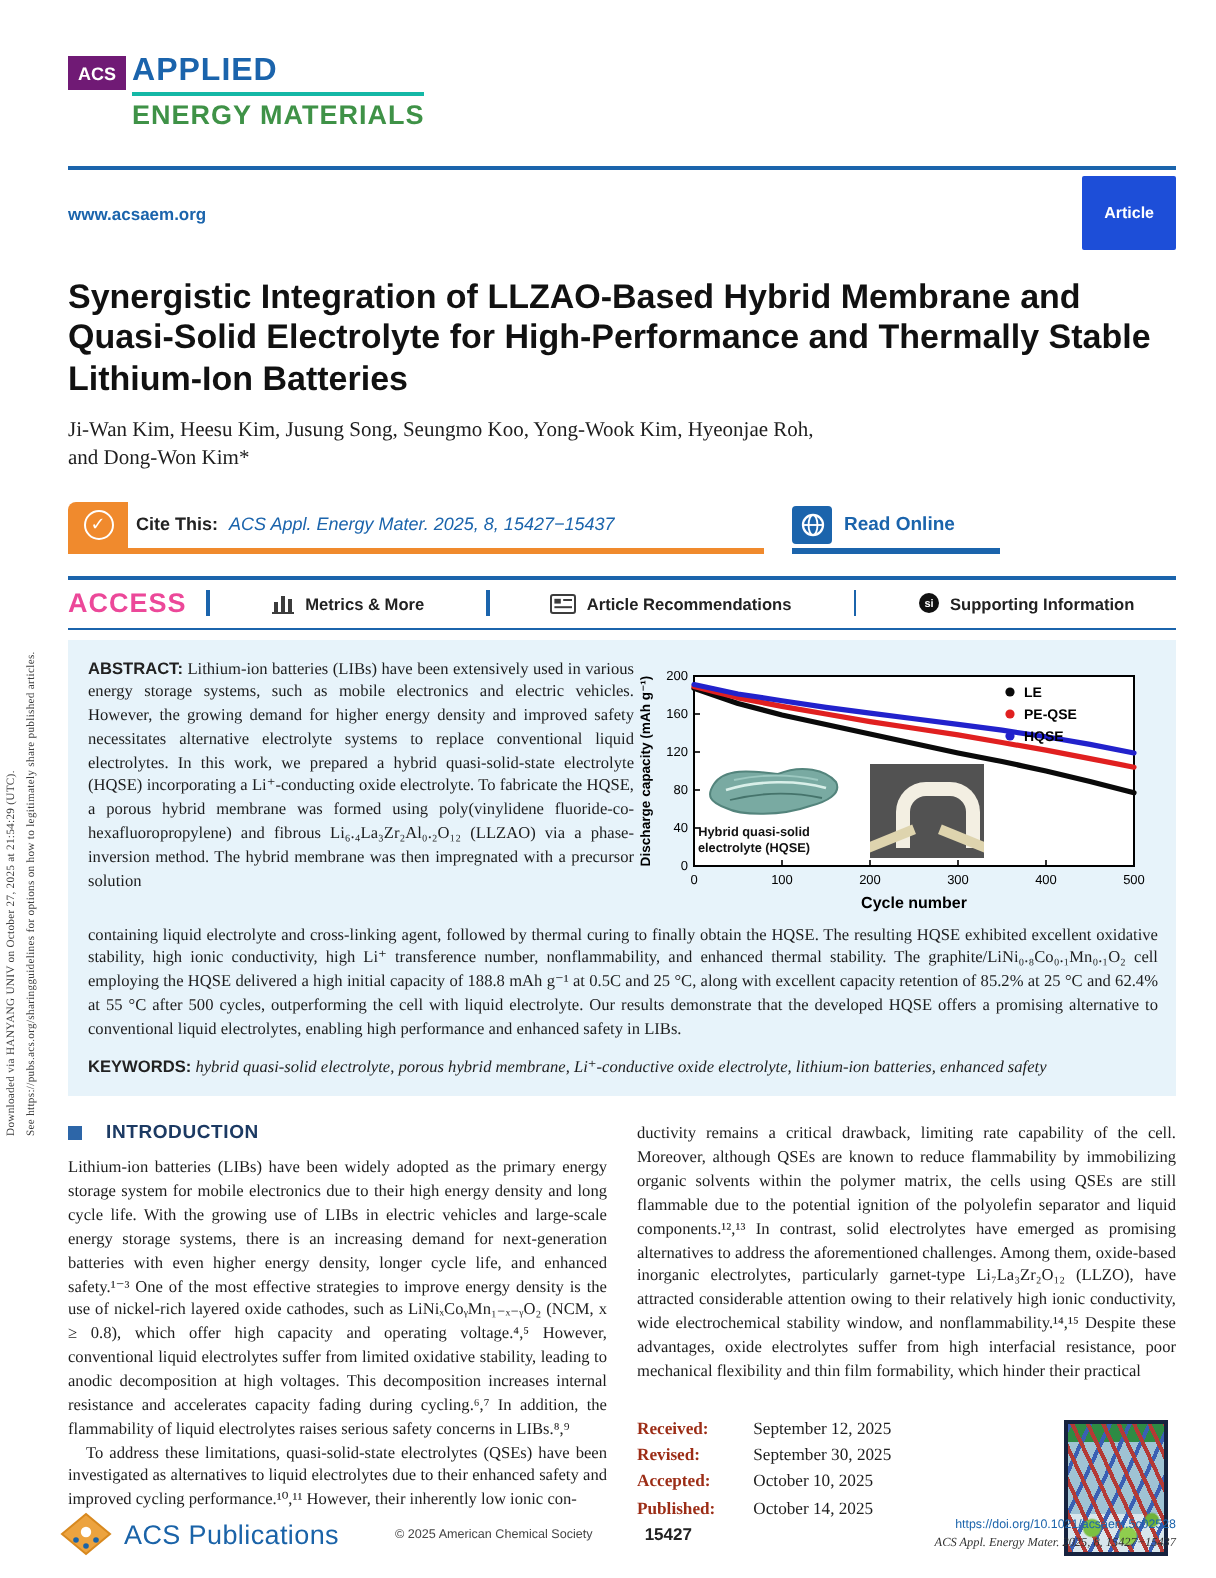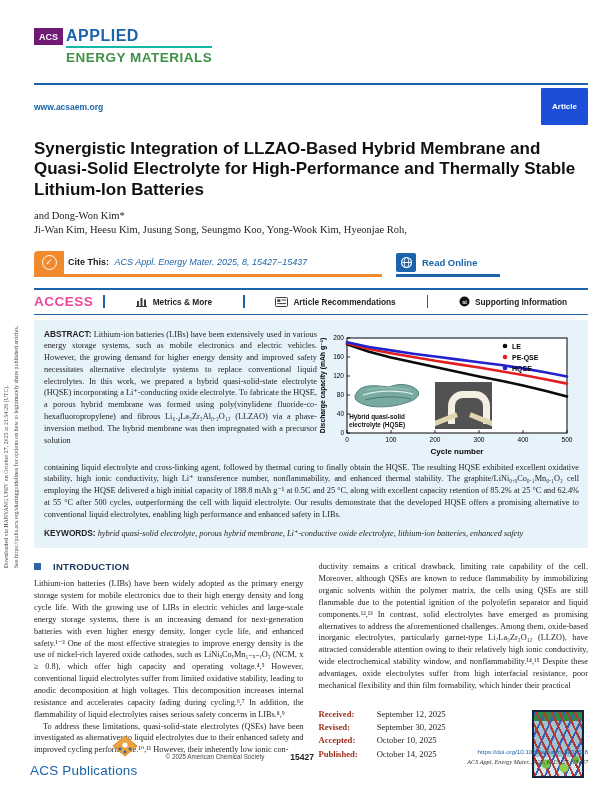--- a/index.html
+++ b/index.html
@@ -89,21 +89,21 @@
          background:
            radial-gradient(circle at 12px 52px,#7bc043 4px,transparent 5px),
            radial-gradient(circle at 30px 56px,#8fce4e 4px,transparent 5px),
            radial-gradient(circle at 42px 48px,#6fb23a 3px,transparent 4px),
            repeating-linear-gradient(65deg,#b43a35 0 2px,transparent 2px 7px),
            repeating-linear-gradient(115deg,#3a5fb4 0 2px,transparent 2px 9px),
            linear-gradient(180deg,#2e8b44 0 9px,#9fc3d4 9px 70%,#d7e5ec 70% 100%);}
 
   
   .footer{position:absolute;left:30px;right:20px;bottom:11px;display:flex;align-items:center;}
-  .pub{display:flex;align-items:flex-end;gap:6px;flex-direction:column;}
+  .pub{display:flex;align-items:center;gap:6px;}
   .pub-name{color:#1a63a8;font-size:13.5px;letter-spacing:.2px;}
   .copyright{font-size:6.3px;color:#444;margin-left:28px;}
   .pagenum{font-size:8.5px;font-weight:bold;margin-left:26px;color:#222;}
   .foot-right{margin-left:auto;text-align:right;line-height:1.5;}
   .doi{color:#1b64ac;font-size:6.2px;}
   .cit{color:#333;font-size:6.2px;font-style:italic;}
 </style>
 </head>
 <body>
 
@@ -125,22 +125,22 @@
     </div>
 
     <div class="head-rule"></div>
     <div class="site-row">
       <span class="site-url sans">www.acsaem.org</span>
       <span class="article-badge sans">Article</span>
     </div>
 
     <div class="title sans">Synergistic Integration of LLZAO-Based Hybrid Membrane and Quasi-Solid Electrolyte for High-Performance and Thermally Stable Lithium-Ion Batteries</div>
     <div class="authors">
+      <div>Ji-Wan Kim, Heesu Kim, Jusung Song, Seungmo Koo, Yong-Wook Kim, Hyeonjae Roh,</div>
       <div>and Dong-Won Kim*</div>
-      <div>Ji-Wan Kim, Heesu Kim, Jusung Song, Seungmo Koo, Yong-Wook Kim, Hyeonjae Roh,</div>
     </div>
 
     <div class="cite-row">
       <div class="cite-box">
         <div class="cite-icon-wrap">
           <div class="cite-check sans">✓</div>
         </div>
         <div class="cite-text sans">
           <span class="cite-lab">Cite This:</span>
           <span class="cite-ref">ACS Appl. Energy Mater. 2025, 8, 15427−15437</span>

